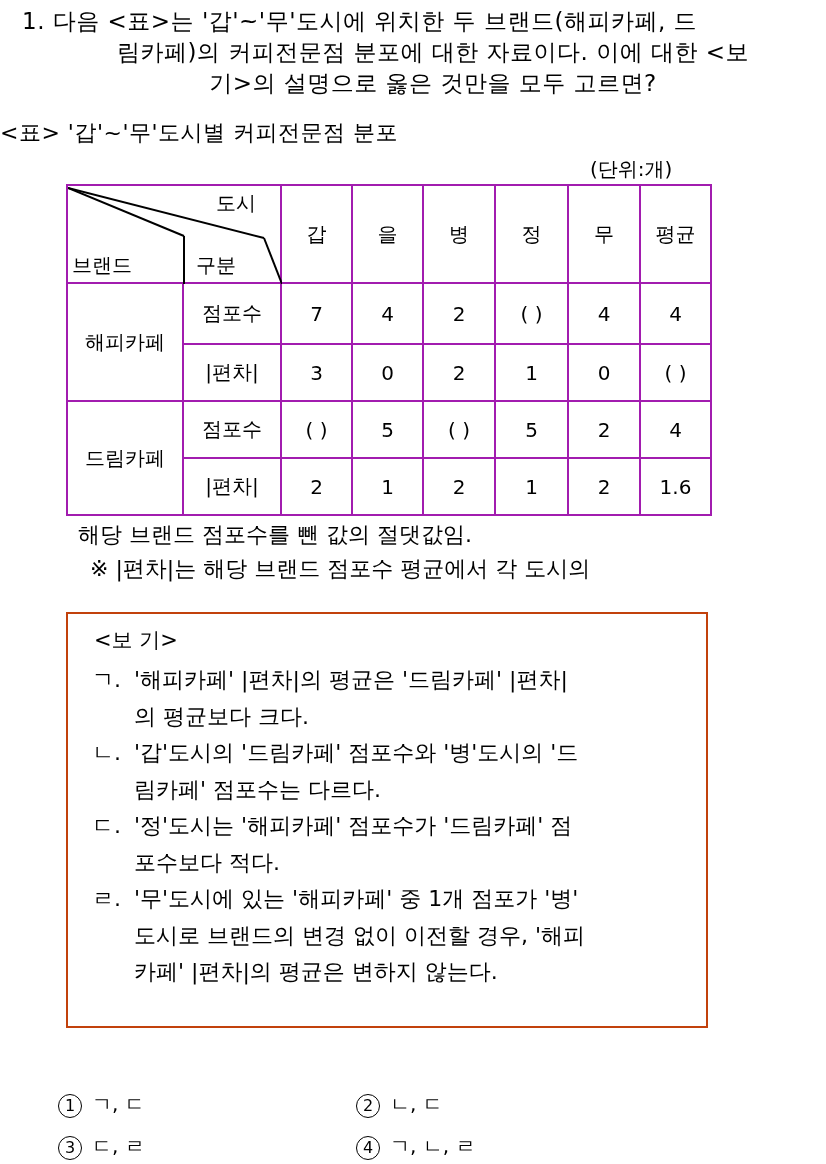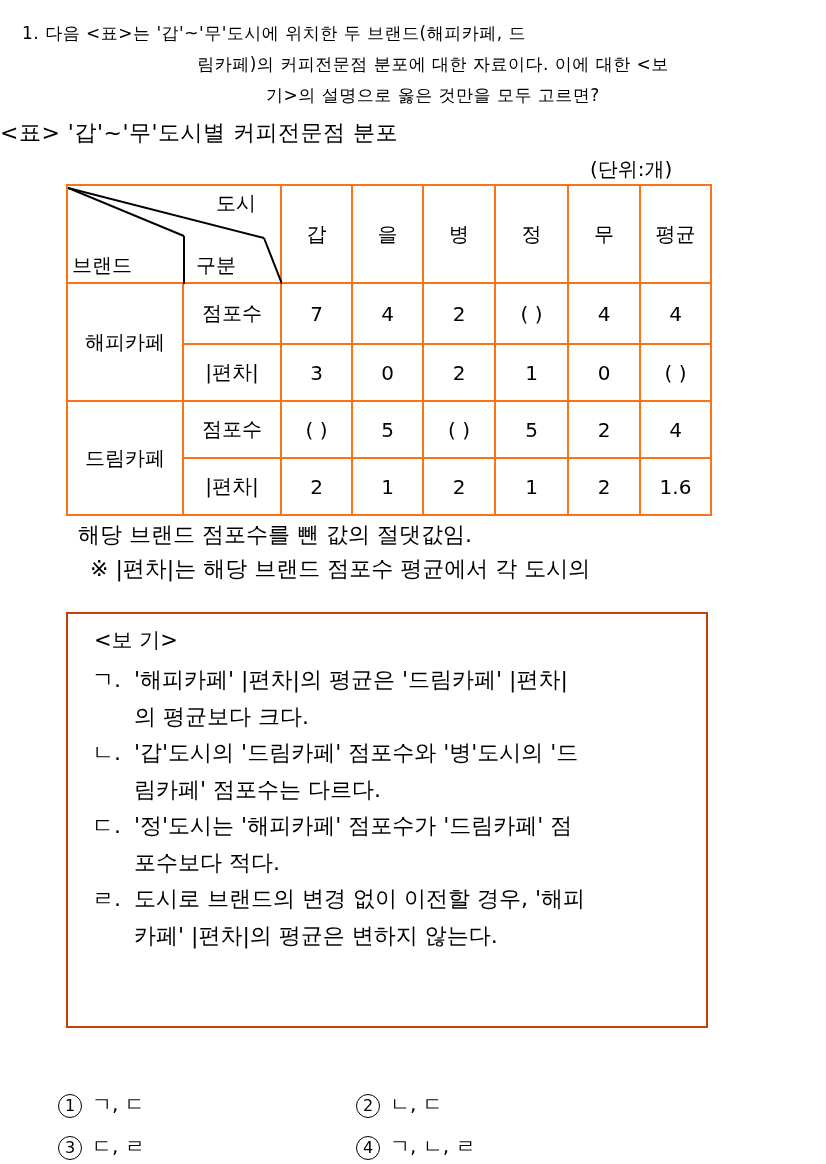--- a/index.html
+++ b/index.html
@@ -3,37 +3,37 @@
 <meta charset="utf-8">
 <style>
   html, body { margin:0; padding:0; background:#ffffff; }
   body {
     width:826px; height:1164px; position:relative; overflow:hidden;
     font-family:"DejaVu Sans", "Liberation Sans", sans-serif;
     color:#000;
   }
   .q-text {
     position:absolute; left:22px; top:6px; width:790px;
-    font-size:17px; line-height:31px; letter-spacing:0.5px;margin-top:12px;
+    font-size:23px; line-height:31px; letter-spacing:0.5px;
   }
   .q-line { white-space:nowrap; }
   .q-indent { padding-left:32px;text-align:center; }
   .tbl-title {
     position:absolute; left:0; width:826px; top:118px; text-align:left;
     font-size:22px; letter-spacing:0.5px; padding-left:0;
   }
   .unit {
     position:absolute; left:590px; top:156px; font-size:20px;
   }
   table.data {
     position:absolute; left:66px; top:184px;
     border-collapse:collapse; font-size:20px;
   }
   table.data td {
-    border:2px solid #f97316; text-align:center; padding:12px; position:relative;
+    border:2px solid #a21caf; text-align:center; padding:12px; position:relative;
   }
   .corner { position:relative; }
   .corner svg { position:absolute; left:0; top:0; }
   .corner .lbl { position:absolute; font-size:20px; }
   .note {
     position:absolute; left:78px; top:518px; font-size:22px; line-height:34px;
   }
   .bogi {
     position:absolute; left:66px; top:612px; width:642px; height:416px;
     border:2px solid #c2410c; box-sizing:border-box;
@@ -159,20 +159,21 @@
     <div class="bogi-item">
       <span class="bogi-marker">ㄷ.</span>
       <div class="bogi-body">
           <div>'정'도시는 '해피카페' 점포수가 '드림카페' 점</div>
           <div>포수보다 적다.</div>
         </div>
     </div>
     <div class="bogi-item">
       <span class="bogi-marker">ㄹ.</span>
       <div class="bogi-body">
+          <div>'무'도시에 있는 '해피카페' 중 1개 점포가 '병'</div>
           <div>도시로 브랜드의 변경 없이 이전할 경우, '해피</div>
           <div>카페' |편차|의 평균은 변하지 않는다.</div>
         </div>
     </div>
   </div>
 </div>
 
 <div class="choices">
   <div class="choice" style="left:0;top:0"><span class="circ">1</span><span>ㄱ, ㄷ</span></div>
   <div class="choice" style="left:298px;top:0"><span class="circ">2</span><span>ㄴ, ㄷ</span></div>

